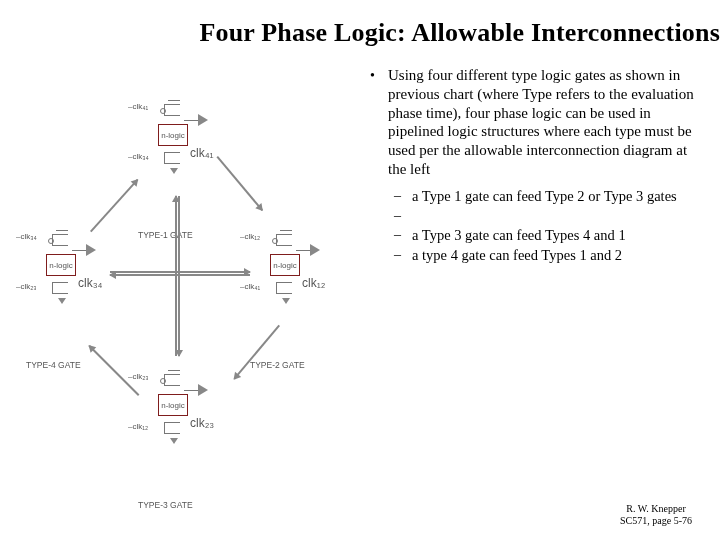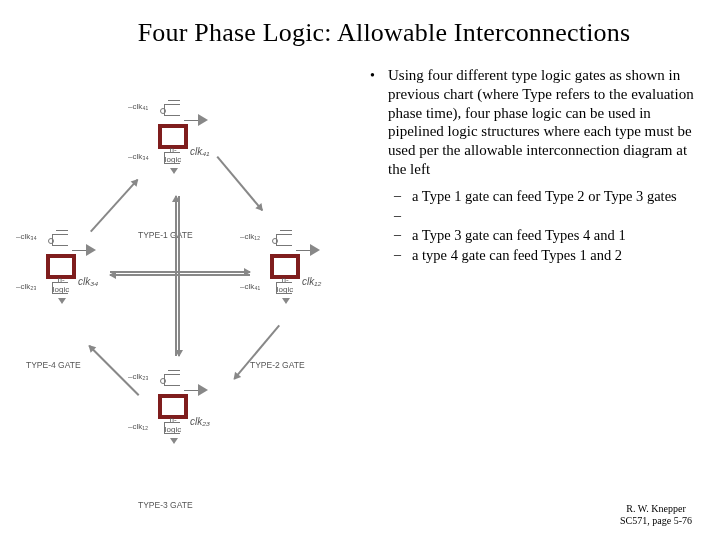--- a/index.html
+++ b/index.html
@@ -7,22 +7,22 @@
     width: 720px;
     height: 540px;
     background: #fff;
     font-family: "Times New Roman", Times, serif;
     color: #000;
     position: relative;
     overflow: hidden;
   }
   .title {
     font-size: 26px;
-    font-weight: normal;
-    text-align: center;
+    font-weight: bold;
+    text-align: right;
     padding: 18px 0 0 48px;
     letter-spacing: 0.2px;
   }
   .content {
     display: flex;
     flex-direction: row;
     padding: 18px 20px 0 20px;
   }
   .diagram-col {
     width: 340px;
@@ -103,25 +103,25 @@
     position: absolute;
     left: -5px; top: 3px;
     width: 4px; height: 4px;
     border: 1px solid #777;
     border-radius: 50%;
   }
   .gate .nblock {
     position: absolute;
     left: 20px; top: 28px;
     width: 30px; height: 22px;
-    border: 4px solid #7f1d1d;
+    border: 1px solid #7f1d1d;
     font-size: 8px;
     text-align: center;
     line-height: 10px;
-    padding-top: 17px;
+    padding-top: 6px;
     color: #555;
     background: #fff;
   }
   .gate .nfet { top: 56px; }
   .gate .rail {
     position: absolute;
     left: 30px;
     width: 12px;
     border-top: 1px solid #777;
   }
@@ -159,22 +159,21 @@
     font-size: 8px;
   }
   .gate .clk-bot {
     position: absolute;
     left: -10px; top: 56px;
     font-size: 8px;
   }
   .gate .clk-mid {
     position: absolute;
     left: 52px; top: 50px;
-    font-size: 10px;
-    font-style: italic;
+    font-size: 12px;
   }
   .gate .label {
     position: absolute;
     left: 0px; top: 86px;
     font-size: 8.5px;
     width: 90px;
     margin-top: 48px;
   }
   
   .arrow {

